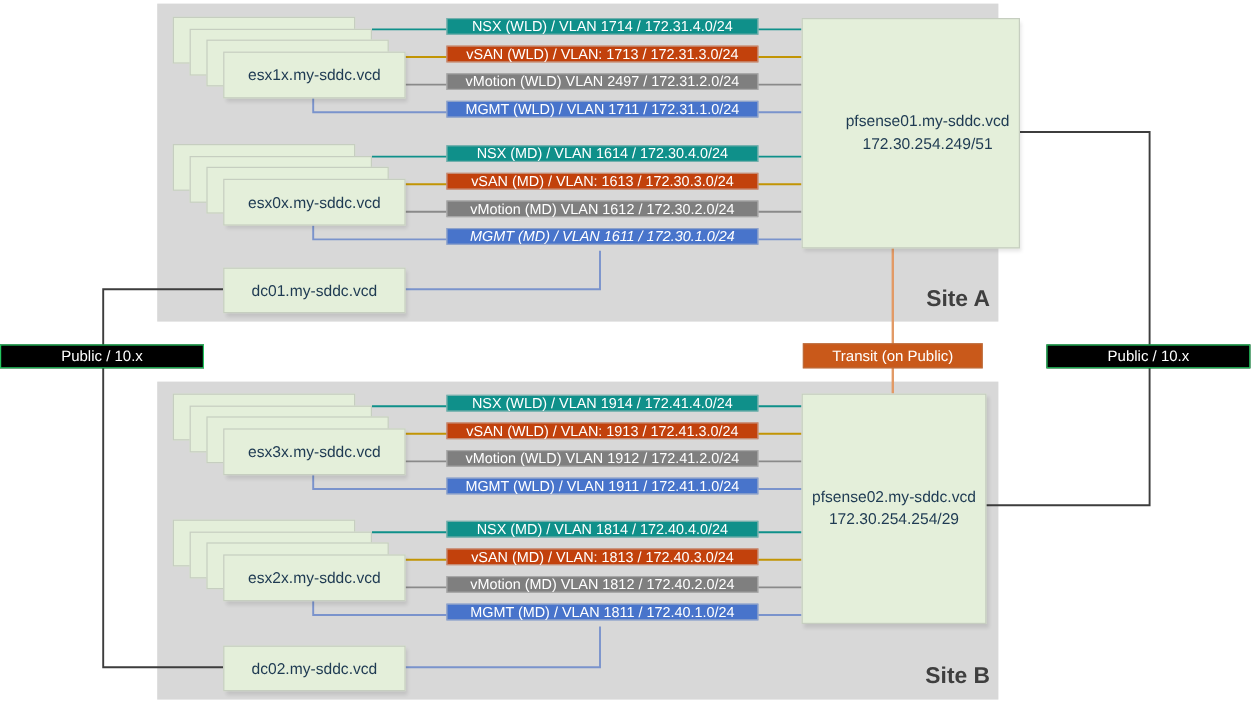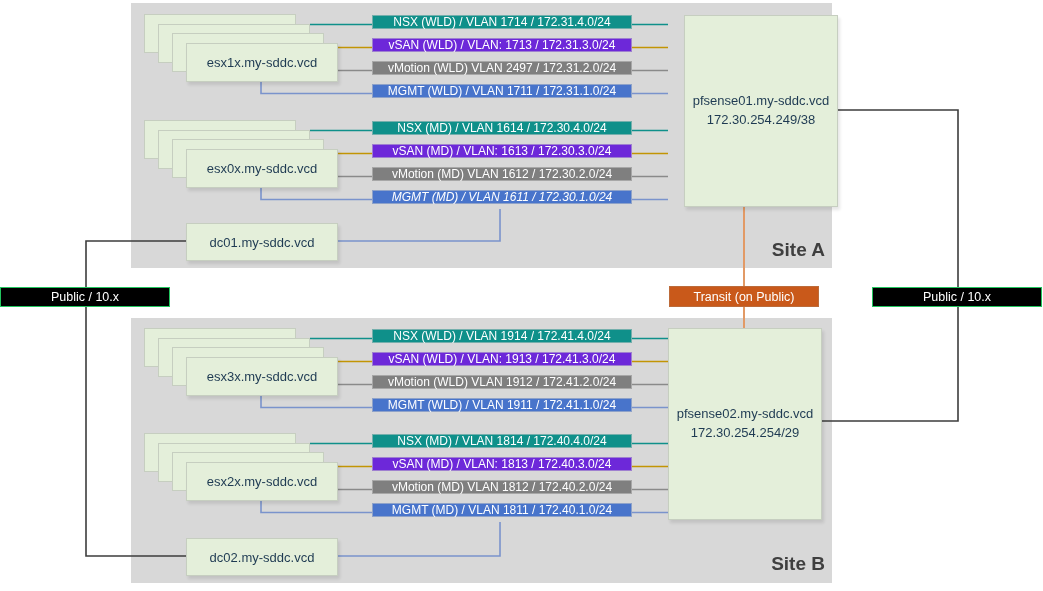--- a/index.html
+++ b/index.html
@@ -13,21 +13,21 @@
   .node{position:absolute;background:#e4efda;border:1px solid #c6cec0;z-index:2;
         display:flex;align-items:center;justify-content:center;text-align:center;
         font-size:13px;color:#1e3a52;box-shadow:2px 3px 3px rgba(0,0,0,0.10);}
   .host{width:150px;height:37px;}
   .dc{width:150px;height:36px;text-align:center;}
   .router{width:152px;height:190px;line-height:1.45;}
   .bar{position:absolute;width:260px;height:14px;z-index:2;color:#fff;font-size:12px;
        display:flex;align-items:center;justify-content:center;white-space:nowrap;
        border:1px solid rgba(200,200,200,.55);box-sizing:border-box;}
   .nsx{background:#0f908a;}
-  .vsan{background:#6d28d9;}
+  .vsan{background:#c2410c;}
   .vmotion{background:#7f7f7f;}
   .mgmt{background:#4874cb;}
   .pubbar{position:absolute;width:170px;height:20px;background:#000;border:1px solid #22c55e;
           z-index:3;color:#fff;font-size:12.5px;display:flex;align-items:center;justify-content:center;
           box-sizing:border-box;}
   .transit{position:absolute;left:669px;top:286px;width:150px;height:21px;background:#c9591a;
            z-index:3;color:#fff;font-size:12.5px;display:flex;align-items:center;justify-content:center;
            border:1px solid rgba(180,120,80,.6);box-sizing:border-box;}
 </style>
 </head>
@@ -102,24 +102,24 @@
   <div class="stack" style="left:172px;top:139px;"></div>
   <div class="node host" style="left:186px;top:149px;">esx0x.my-sddc.vcd</div>
 
   <div class="bar nsx" style="left:372px;top:121px;">NSX (MD) / VLAN 1614 / 172.30.4.0/24</div>
   <div class="bar vsan" style="left:372px;top:144px;">vSAN (MD) / VLAN: 1613 / 172.30.3.0/24</div>
   <div class="bar vmotion" style="left:372px;top:167px;">vMotion (MD) VLAN 1612 / 172.30.2.0/24</div>
   <div class="bar mgmt" style="left:372px;top:190px;font-style:italic;">MGMT (MD) / VLAN 1611 / 172.30.1.0/24</div>
 
   <div class="node dc" style="left:186px;top:223px;">dc01.my-sddc.vcd</div>
 
-  <div class="node router" style="left:684px;top:15px;">
+  <div class="node router" style="left:668px;top:15px;padding-left:28px;">
     <div>
       <div>pfsense01.my-sddc.vcd</div>
-      <div>172.30.254.249/38</div>
+      <div>172.30.254.249/51</div>
     </div>
   </div>
 
   <div class="site-label" style="left:700px;top:239px;">Site A</div>
 
   <div class="pubbar" style="left:0px;top:287px;">Public / 10.x</div>
   <div class="transit">Transit (on Public)</div>
   <div class="pubbar" style="left:872px;top:287px;">Public / 10.x</div>
 
   <div class="stack" style="left:144px;top:328px;"></div>

